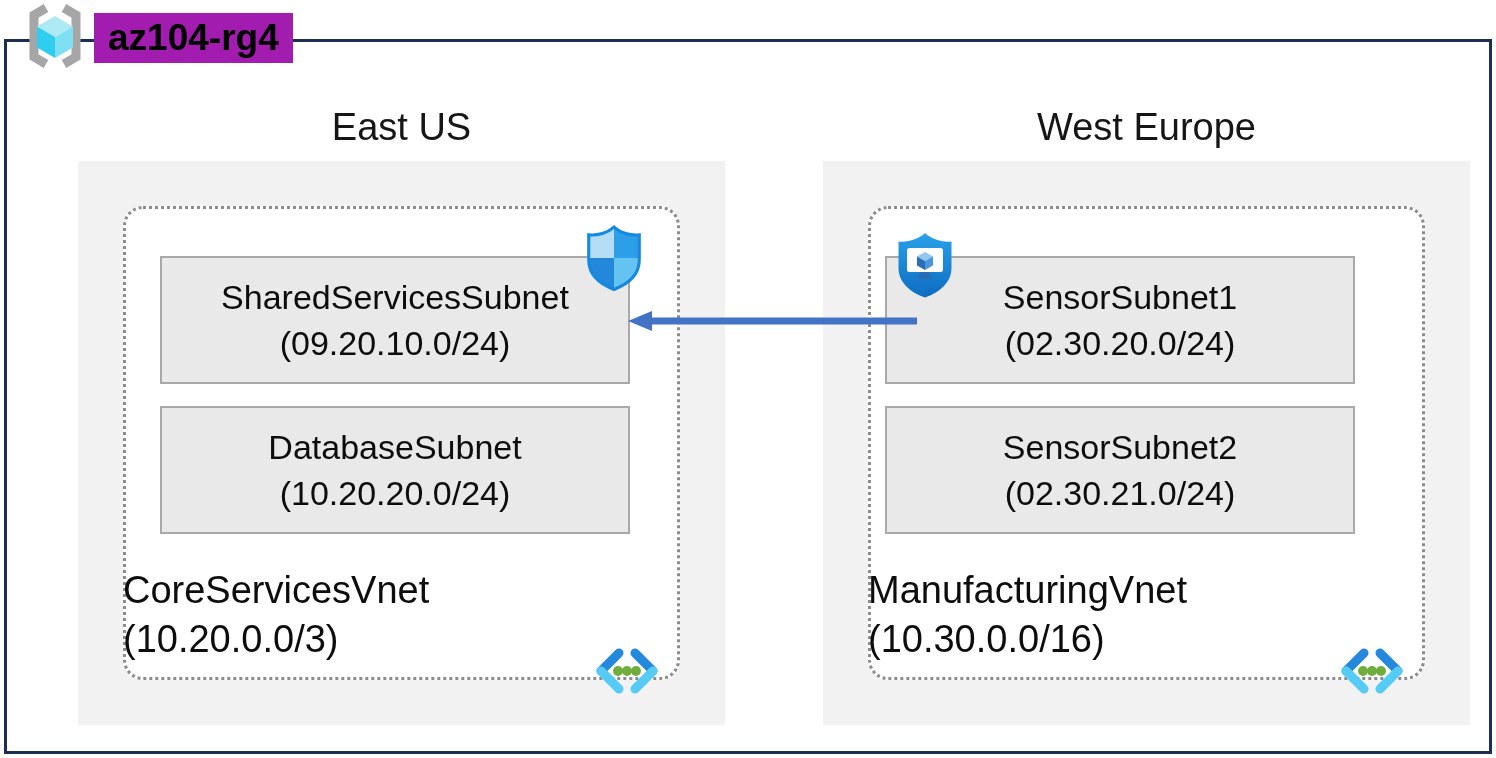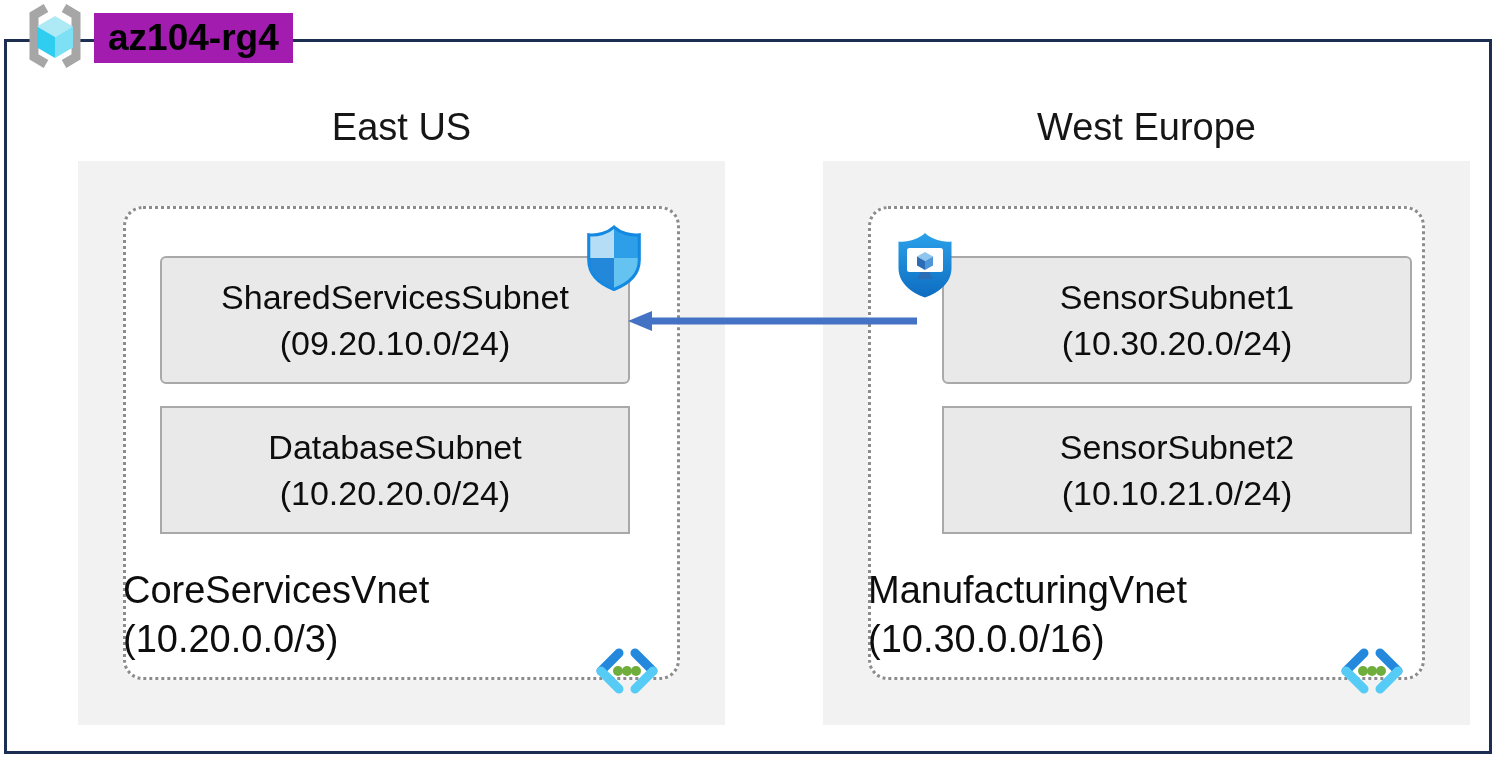--- a/index.html
+++ b/index.html
@@ -36,22 +36,22 @@
   }
   .vnet-box.east{left:123px;}
   .vnet-box.west{left:868px;}
   .subnet{
     position:absolute;width:470px;height:128px;box-sizing:border-box;
     background:#e9e9e9;border:2px solid #a9a9a9;
     display:flex;flex-direction:column;justify-content:center;align-items:center;
     font-size:34px;line-height:46px;color:#0d0d0d;text-align:center;
   }
   .subnet.col-east{left:160px;}
-  .subnet.col-west{left:942px;}
-  .subnet.row1{top:256px;border-radius:6px;}
+  .subnet.col-west{left:885px;}
+  .subnet.row1{top:256px;}
   .subnet.row2{top:406px;}
   .vnet-label{
     position:absolute;top:566px;width:557px;
     font-size:38px;line-height:49px;color:#0d0d0d;
   }
   .vnet-label.east{left:123px;}
   .vnet-label.west{left:868px;}
   .vnet-icon{position:absolute;top:646px;width:66px;height:50px;}
   .vnet-icon.east{left:594px;}
   .vnet-icon.west{left:1339px;}
@@ -87,25 +87,25 @@
   <div>SharedServicesSubnet</div>
   <div>(09.20.10.0/24)</div>
 </div>
 <div class="subnet col-east row2">
   <div>DatabaseSubnet</div>
   <div>(10.20.20.0/24)</div>
 </div>
 
 <div class="subnet col-west row1">
   <div>SensorSubnet1</div>
-  <div>(10.30.20.0/24)</div>
+  <div>(02.30.20.0/24)</div>
 </div>
 <div class="subnet col-west row2">
   <div>SensorSubnet2</div>
-  <div>(10.10.21.0/24)</div>
+  <div>(02.30.21.0/24)</div>
 </div>
 
 <div class="vnet-label east">
   <div>CoreServicesVnet</div>
   <div>(10.20.0.0/3)</div>
 </div>
 <div class="vnet-label west">
   <div>ManufacturingVnet</div>
   <div>(10.30.0.0/16)</div>
 </div>

